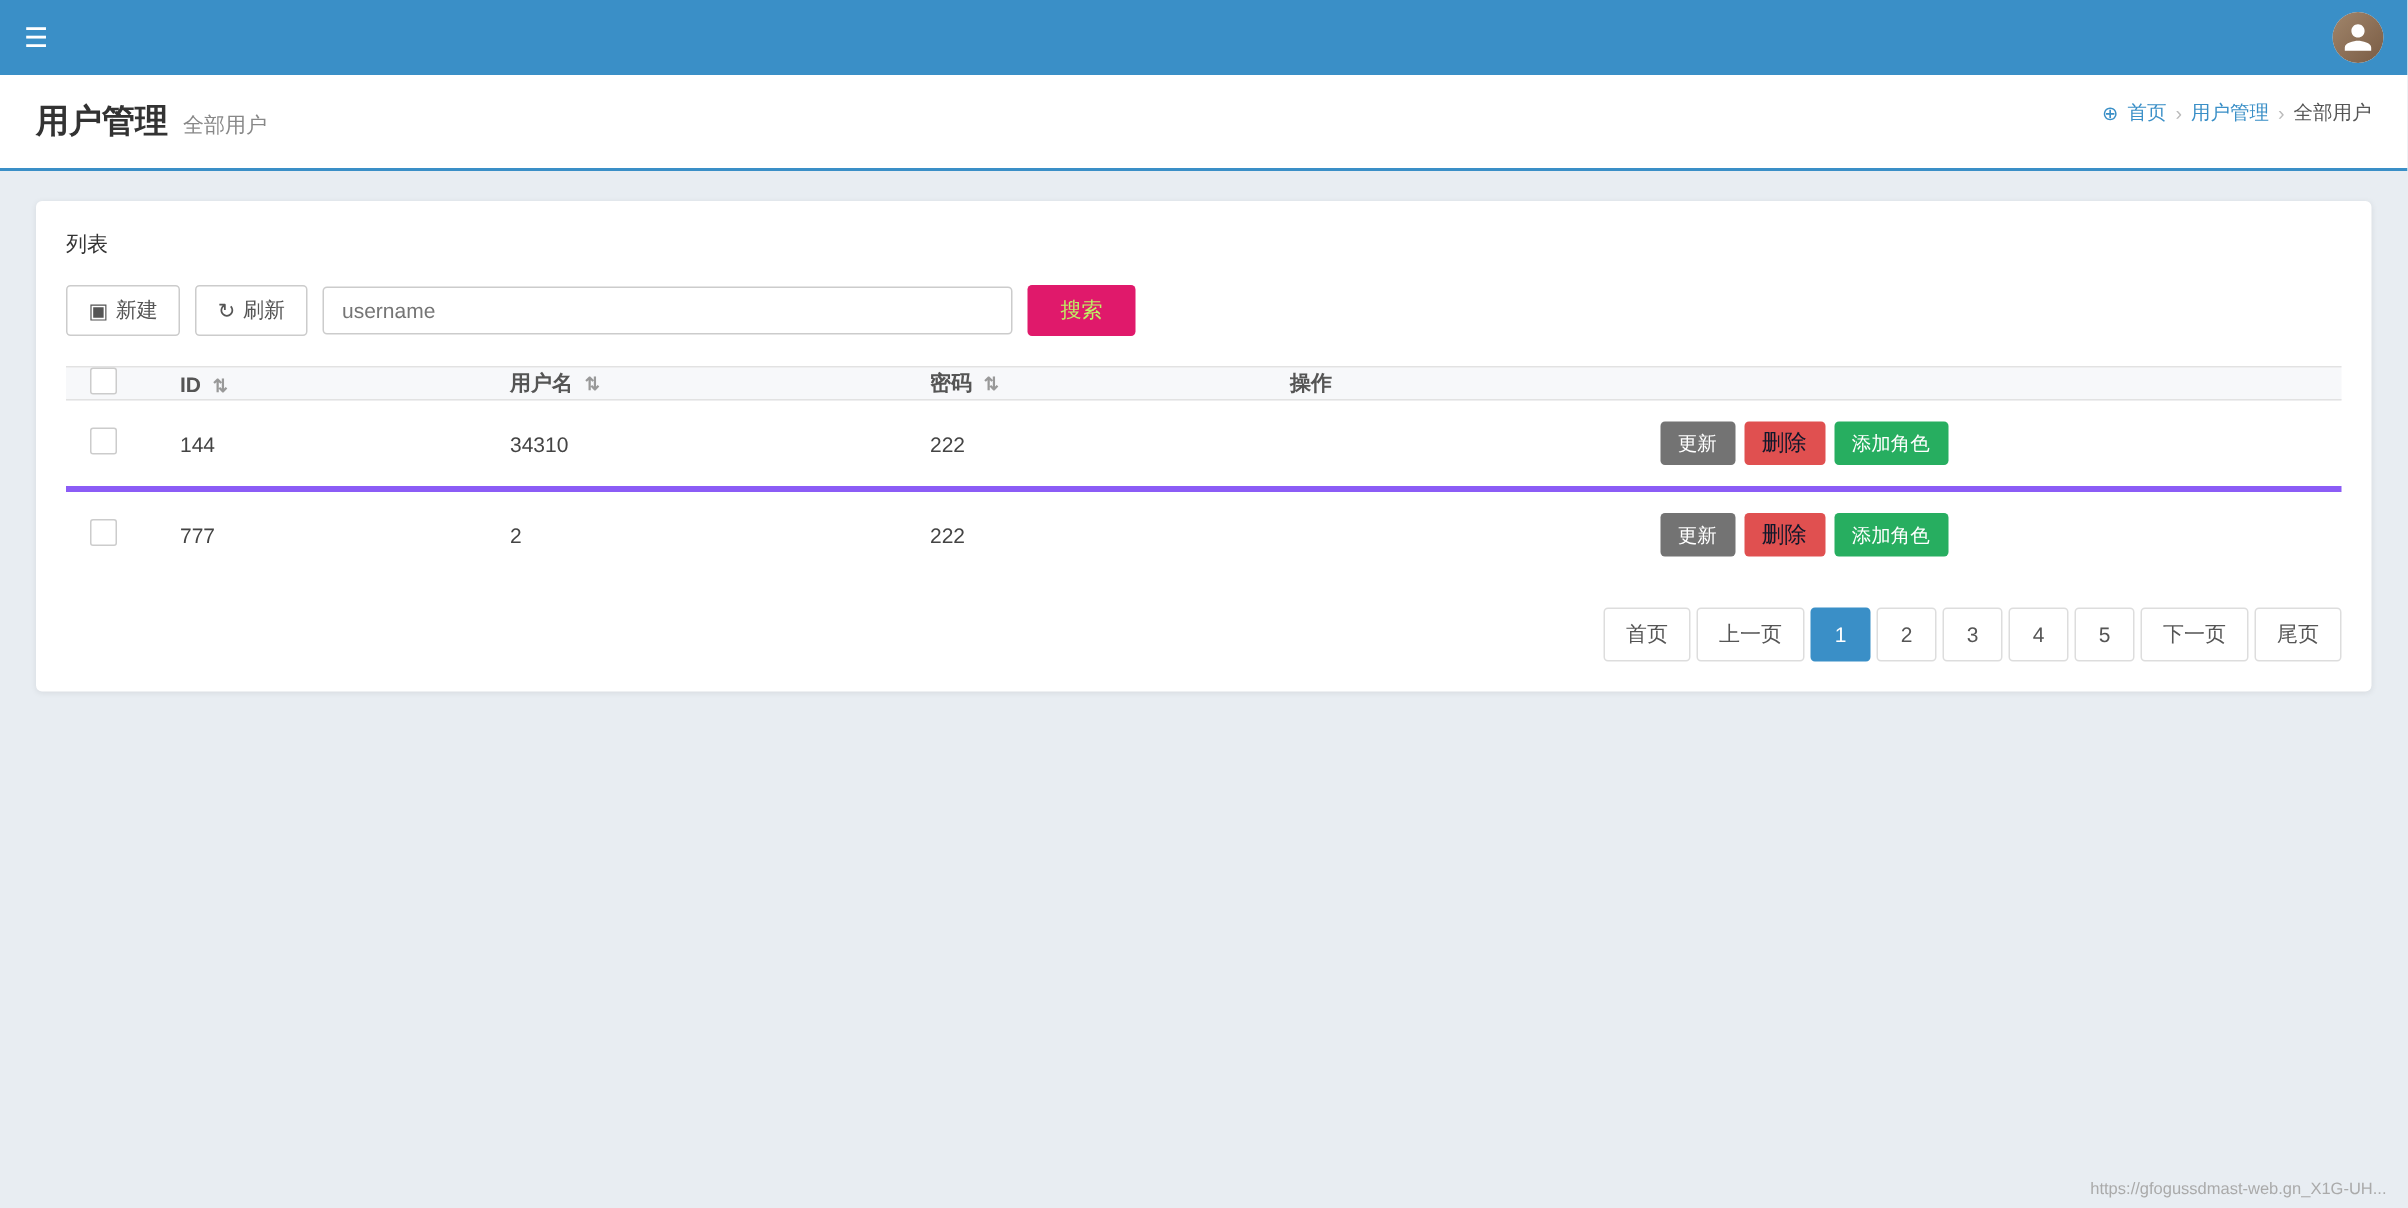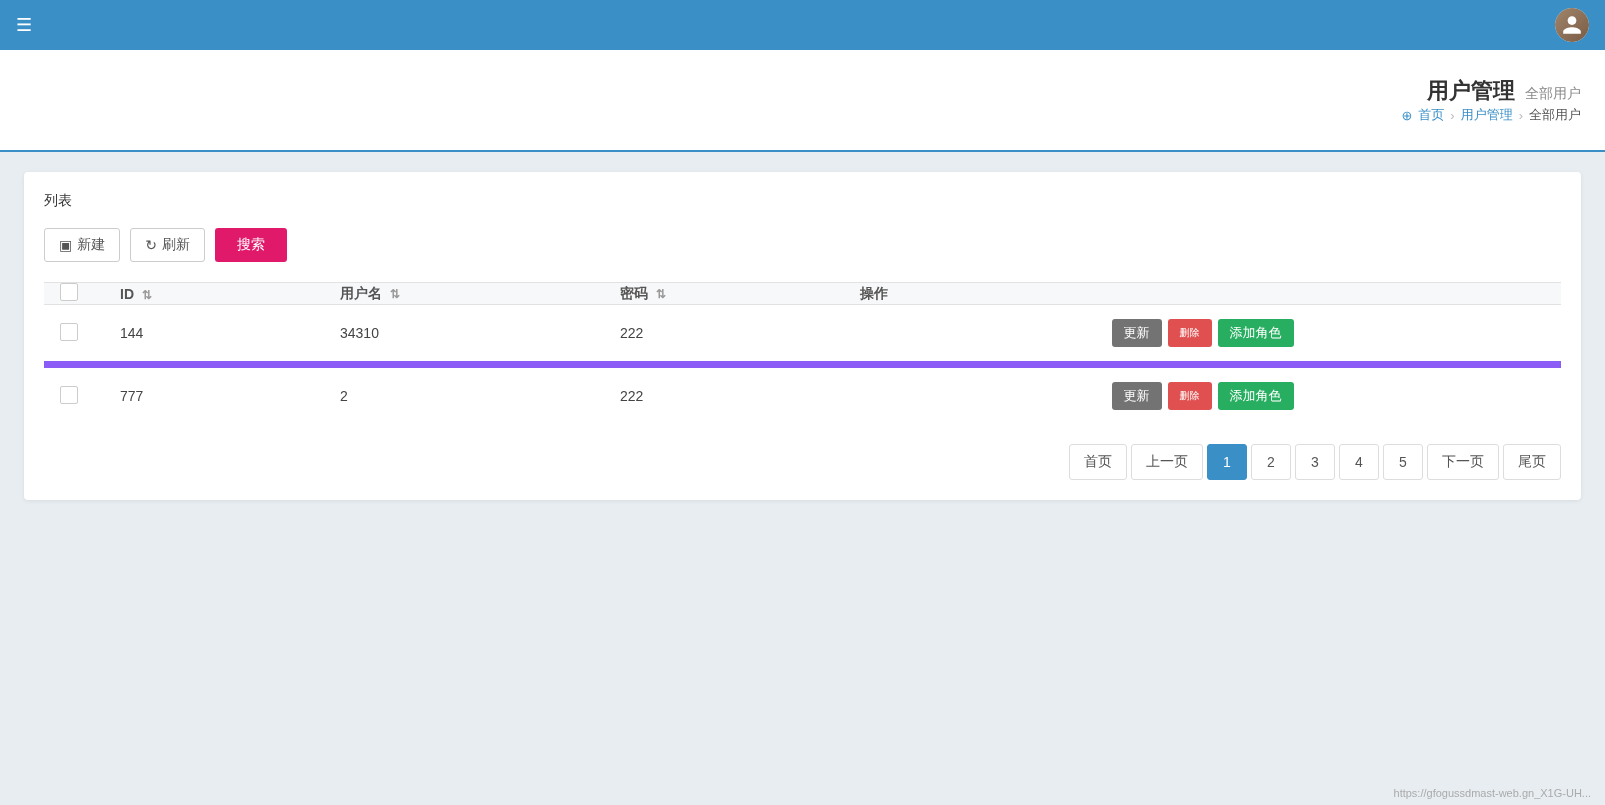--- a/index.html
+++ b/index.html
@@ -37,26 +37,25 @@
       background: linear-gradient(135deg, #a0856b 0%, #7a5c44 100%);
       display: flex;
       align-items: center;
       justify-content: center;
     }
     .nav-avatar-inner svg { width: 22px; height: 22px; fill: #fff; }
 
     
     .page-header {
       background: #fff;
-      padding: 26px 24px;
-      display: flex;
-      align-items: flex-end;
+      padding: 16px 24px;
+      display: flex;
+      align-items: flex-start;
       justify-content: space-between;
       border-bottom: 2px solid #3a8fc7;
-      flex-direction: column;
     }
     .page-title-area {
       display: flex;
       align-items: baseline;
       gap: 10px;
     }
     .page-title {
       font-size: 22px;
       font-weight: bold;
       color: #333;
@@ -113,21 +112,21 @@
       border: 1px solid #ccc;
       background: #fff;
       border-radius: 3px;
       font-size: 14px;
       cursor: pointer;
       color: #555;
     }
     .btn-search {
       background: #e0196b;
       border: none;
-      color: #ffffff;
+      color: #bef264;
       padding: 8px 22px;
       border-radius: 3px;
       font-size: 14px;
       cursor: pointer;
     }
     .search-input {
       border: 1px solid #ccc;
       border-radius: 3px;
       padding: 7px 12px;
       font-size: 14px;
@@ -146,21 +145,21 @@
       border-top: 1px solid #e2e2e2;
       border-bottom: 1px solid #e2e2e2;
       padding: 0 16px;
       text-align: left;
       font-size: 14px;
       font-weight: 600;
       color: #555;
     }
     .data-table td {
       padding: 14px 16px;
-      border-bottom: 7px solid #8b5cf6;
+      border-bottom: 4px solid #8b5cf6;
       font-size: 14px;
       color: #444;
     }
     .data-table tr:last-child td { border-bottom: none; }
 
     .th-checkbox { width: 60px; }
     .th-id { width: 220px; }
     .th-username { width: 280px; }
     .th-password { width: 240px; }
     .th-action { text-align: center; }
@@ -193,25 +192,25 @@
       background: #737373;
       color: #fff;
       border: none;
       border-radius: 3px;
       padding: 5px 12px;
       font-size: 13px;
       cursor: pointer;
     }
     .btn-delete {
       background: #e05050;
-      color: #ffffff;
+      color: #0f172a;
       border: none;
       border-radius: 3px;
       padding: 5px 12px;
-      font-size: 10px;
+      font-size: 15px;
       cursor: pointer;
     }
     .btn-add-role {
       background: #27ae60;
       color: #fff;
       border: none;
       border-radius: 3px;
       padding: 5px 12px;
       font-size: 13px;
       cursor: pointer;
@@ -287,20 +286,21 @@
 
     <div class="toolbar">
       <button class="btn">
         <span>▣</span>
         <span>新建</span>
       </button>
       <button class="btn">
         <span>↻</span>
         <span>刷新</span>
       </button>
+      <input class="search-input" type="text" placeholder="username" style="">
       <button class="btn-search">搜索</button>
     </div>
 
     <table class="data-table">
       <thead>
         <tr>
           <th class="th-checkbox">
             <span class="cb"></span>
           </th>
           <th class="th-id">

